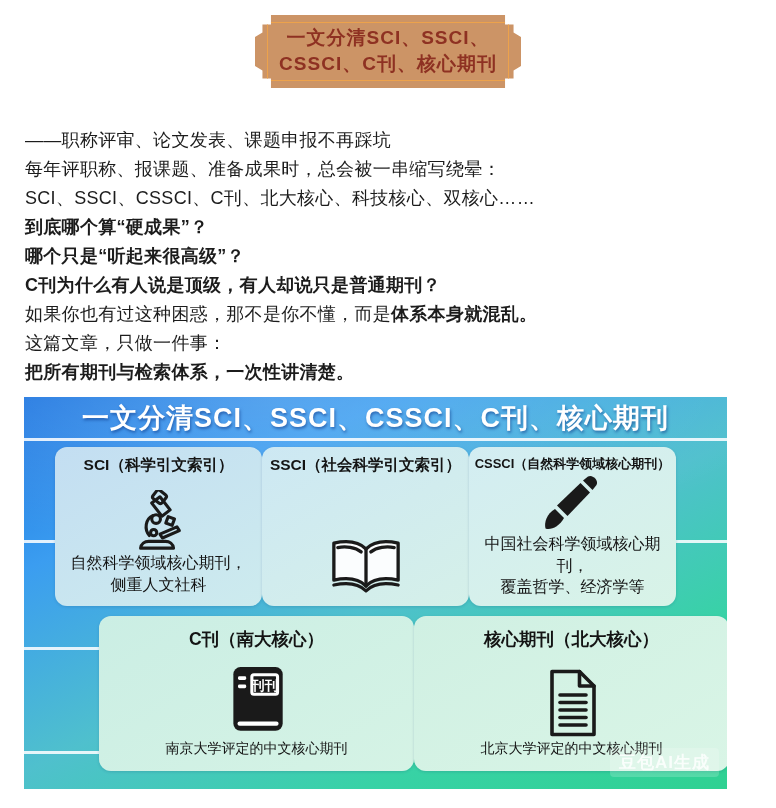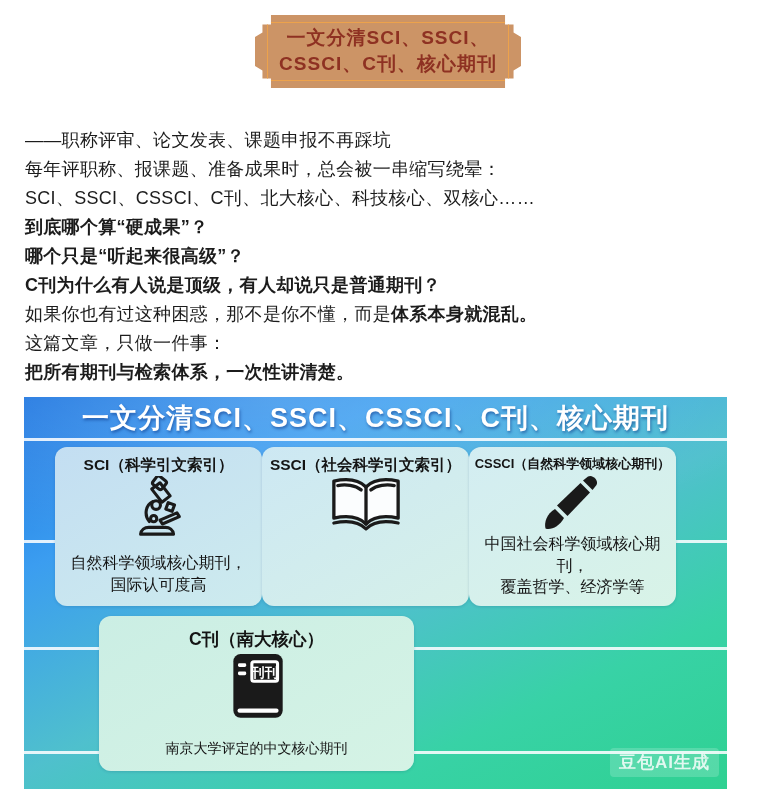--- a/index.html
+++ b/index.html
@@ -52,21 +52,21 @@
   .row-top .card{width:207px;height:159px;padding:8px 3px 11px;box-sizing:border-box;}
   .row-bottom .card{width:315px;height:155px;padding:11px 6px 12px;box-sizing:border-box;}
   .c1{background:linear-gradient(150deg,#c3def2,#cdebee);}
   .c2{background:linear-gradient(150deg,#cde8f3,#d5f0e9);}
   .c3{background:linear-gradient(150deg,#d3edf2,#d8f3e7);}
   .c4{background:linear-gradient(150deg,#cbeee4,#d5f3e5);}
   .c5{background:linear-gradient(150deg,#d0f0e3,#d9f5e6);}
   .card-title{font-weight:700;font-size:15.5px;white-space:nowrap;}
   .card-title.sm{font-size:13px;}
   .row-bottom .card-title{font-size:17.5px;}
-  .card-icon{display:flex;align-items:flex-start;justify-content:center;flex:1;}
+  .card-icon{display:flex;align-items:flex-end;justify-content:center;flex:1;}
   .card-desc{font-size:16px;line-height:21.5px;}
   .row-bottom .card-desc{font-size:14px;}
   .watermark{
     position:absolute;right:8px;bottom:12px;
     background:rgba(255,255,255,.18);border-radius:4px;padding:3px 9px;
     font-size:17px;font-weight:700;color:rgba(255,255,255,.82);letter-spacing:1px;
   }
 </style>
 </head>
 <body>
@@ -112,21 +112,21 @@
             <circle cx="26.5" cy="44" r="3.2"></circle>
             <path d="M25.5 26.5 c-7.5 3.5 -9 14 -3.5 20.5"></path>
             <path d="M41.5 27.5 l6.5 2.5 -2.5 6.5 -6.5 -2.5 z"></path>
             <path d="M33 45.5 l17.5 -7.5 2.5 4 -17.5 7.5 z"></path>
             <path d="M21.5 53 h17 c4.5 0 8 3 8.5 7 H13 c0.5 -4 4 -7 8.5 -7 z"></path>
           </g>
         </svg>
       </div>
       <div class="card-desc">
         <span>自然科学领域核心期刊，</span><br>
-        <span>国际认可度高</span>
+        <span>侧重人文社科</span>
       </div>
     </div>
 
     <div class="card c2">
       <div class="card-title">SSCI（社会科学引文索引）</div>
       <div class="card-icon">
         <svg width="74" height="57" viewBox="0 0 76 58">
           <g stroke="#1a1a1a" stroke-width="3.4" stroke-linecap="round" stroke-linejoin="round">
             <path fill="#fbfdfe" d="M38 11 C31 4 19 2 5 5 V43 C19 40 31 42 38 49 C45 42 57 40 71 43 V5 C57 2 45 4 38 11 Z"></path>
             <path fill="none" d="M38 11 V49"></path>
@@ -166,16 +166,33 @@
           <rect x="13.5" y="12" width="8" height="3.6" rx="1.4" fill="#ffffff"></rect>
           <rect x="13.5" y="20" width="8" height="3.6" rx="1.4" fill="#ffffff"></rect>
           <rect x="27" y="10.5" width="25" height="19" rx="2" fill="none" stroke="#ffffff" stroke-width="3"></rect>
           <text x="39.5" y="25" text-anchor="middle" fill="#ffffff" font-size="13" font-weight="700">刊刊</text>
           <rect x="13" y="56" width="40" height="4.2" rx="2.1" fill="#ffffff"></rect>
         </svg>
       </div>
       <div class="card-desc">南京大学评定的中文核心期刊</div>
     </div>
 
+    <div class="card c5">
+      <div class="card-title">核心期刊（北大核心）</div>
+      <div class="card-icon">
+        <svg width="58" height="70" viewBox="0 0 58 70">
+          <g fill="none" stroke="#1a1a1a" stroke-width="3.6" stroke-linecap="round" stroke-linejoin="round">
+            <path d="M9 3.5 H36.5 L51 18 V66.5 H9 Z"></path>
+            <path d="M36.5 3.5 V18 H51"></path>
+            <path d="M17 27 H43"></path>
+            <path d="M17 34.5 H43"></path>
+            <path d="M17 42 H43"></path>
+            <path d="M17 49.5 H43"></path>
+            <path d="M17 57 H43"></path>
+          </g>
+        </svg>
+      </div>
+      <div class="card-desc">北京大学评定的中文核心期刊</div>
+    </div>
   </div>
 
   <div class="watermark">豆包AI生成</div>
 </div>
 
 </body></html>

